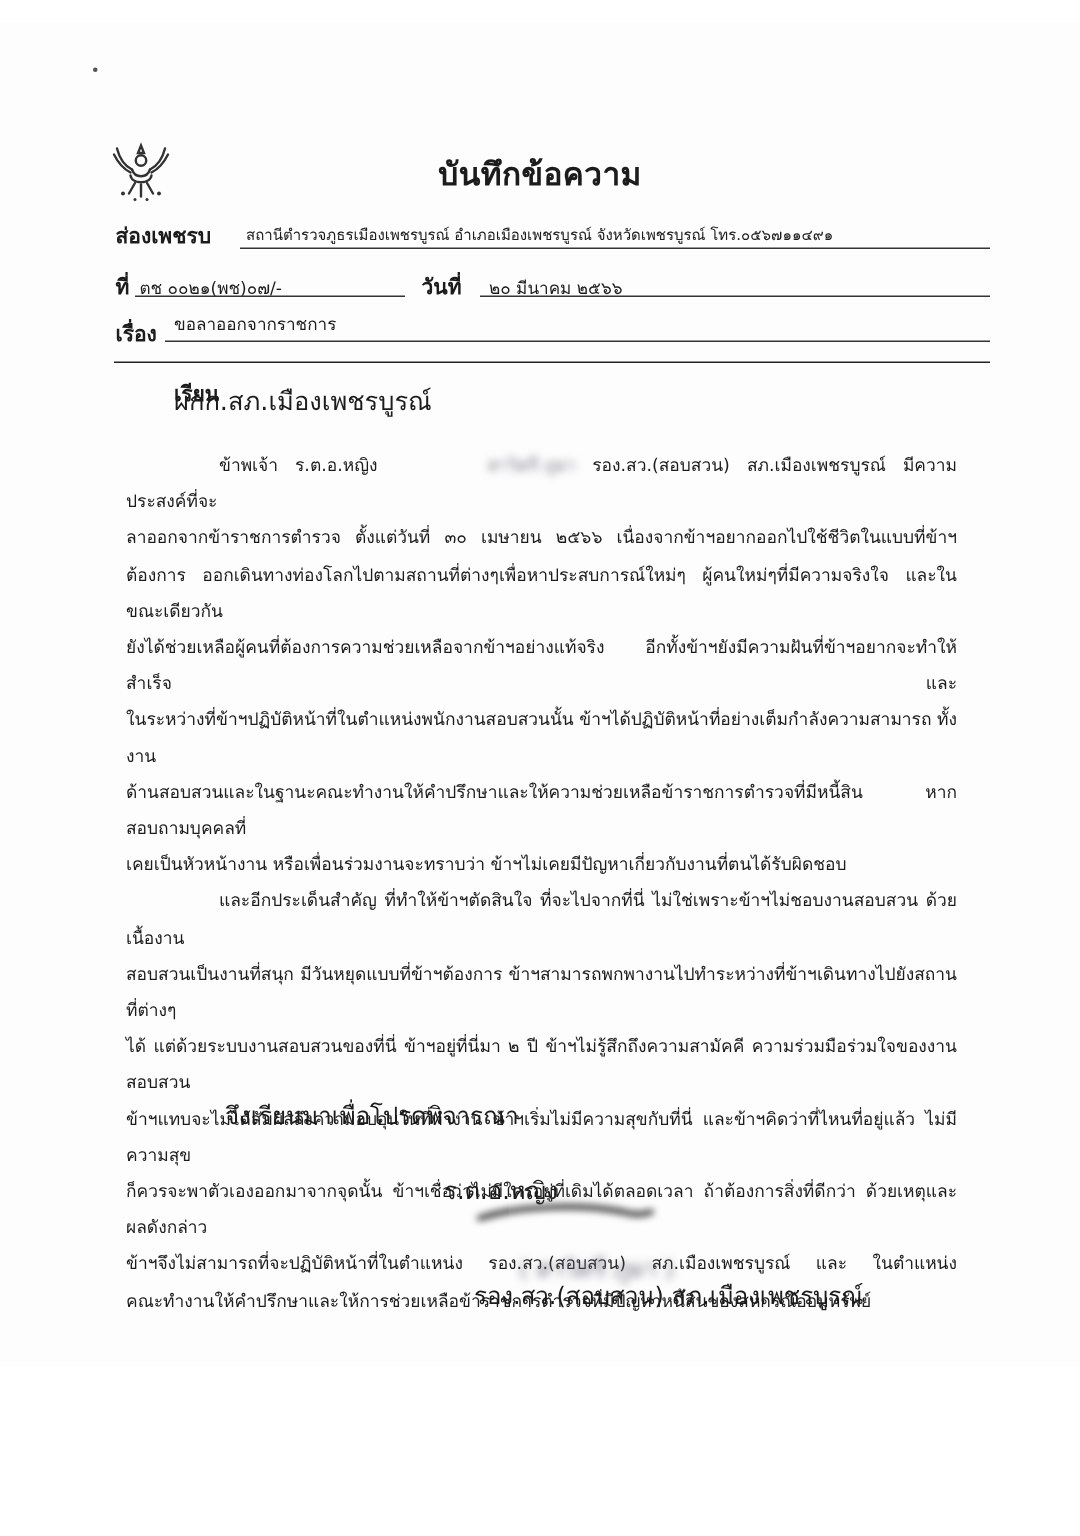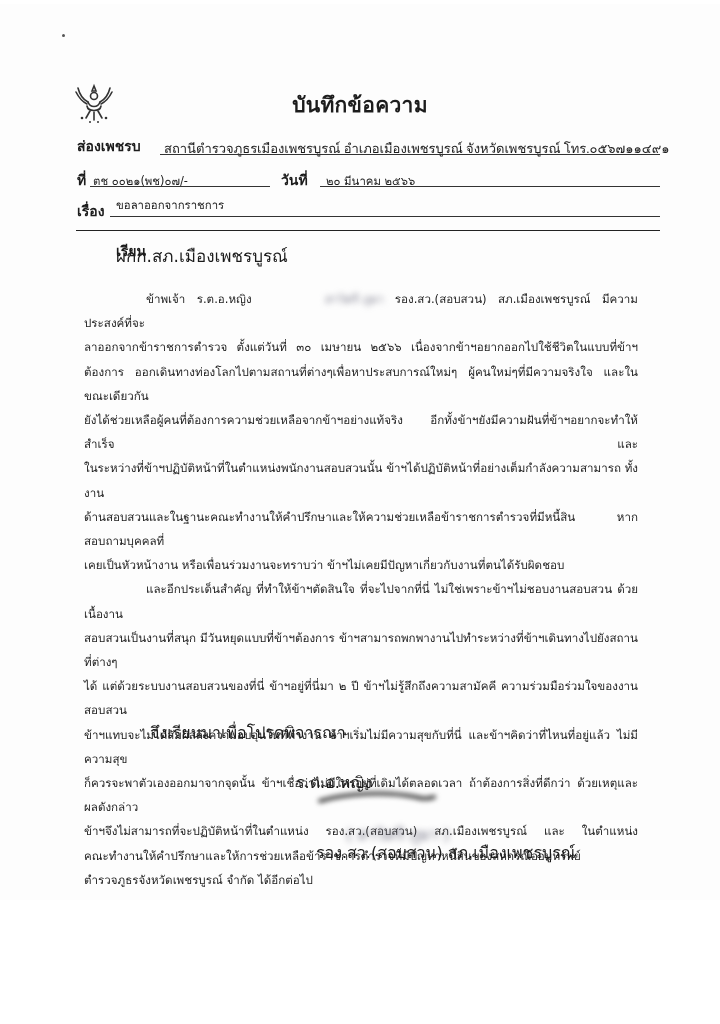--- a/index.html
+++ b/index.html
@@ -1,20 +1,20 @@
 <!DOCTYPE html>
 <html><head>
 <meta charset="utf-8">
 <style>
   html, body { margin: 0; padding: 0; }
   body {
     width: 720px; height: 1024px; background: #ffffff; position: relative; overflow: hidden;
     font-family: "DejaVu Sans", "Liberation Sans", sans-serif; color: #1c1c1c;
   }
-  .page { position: absolute; left: 0; top: 4px; width: 720px; height: 896px; background: #fdfdfd; }
+  .page { position: absolute; left: 0; top: 15px; width: 720px; height: 896px; background: #fdfdfd; }
   .emblem { position: absolute; left: 70px; top: 76px; width: 48px; height: 48px; }
   .title { position: absolute; left: 0; width: 720px; top: 84px; text-align: center;
     font-size: 21px; font-weight: bold; letter-spacing: 0.3px; }
   .row { position: absolute; font-size: 12px; white-space: nowrap; }
   .lbl { font-weight: bold; font-size: 14px; }
   .rule { position: absolute; height: 0; border-top: 1px solid #333; }
   .rule.thick { border-top: 1.6px solid #222; }
   .body { position: absolute; left: 84px; top: 283px; width: 554px; font-size: 11.6px; line-height: 24.2px; }
   .body p { margin: 0; text-align: justify; text-align-last: justify; }
   .body p.last { text-align-last: left; }
@@ -50,21 +50,21 @@
         <circle cx="20" cy="42" r="1"></circle>
         <circle cx="28" cy="42" r="1"></circle>
       </g>
   </svg>
 
   <div class="title">บันทึกข้อความ</div>
 
   <div class="row" style="left:77px; top:131px;">
     <span class="lbl">ส่องเพชรบ</span>
   </div>
-  <div class="row" style="left:164px; top:134px; font-size:13px;font-family:Liberation Serif, serif;">สถานีตำรวจภูธรเมืองเพชรบูรณ์ อำเภอเมืองเพชรบูรณ์ จังหวัดเพชรบูรณ์  โทร.๐๕๖๗๑๑๔๙๑</div>
+  <div class="row" style="left:164px; top:134px; font-size:10px;">สถานีตำรวจภูธรเมืองเพชรบูรณ์ อำเภอเมืองเพชรบูรณ์ จังหวัดเพชรบูรณ์  โทร.๐๕๖๗๑๑๔๙๑</div>
   <div class="rule" style="left:160px; top:150px; width:500px;"></div>
 
   <div class="row" style="left:77px; top:165px;"><span class="lbl">ที่</span></div>
   <div class="row" style="left:93px; top:168px; font-size:11.4px;">ตช ๐๐๒๑(พช)๐๗/-</div>
   <div class="rule" style="left:90px; top:182px; width:180px;"></div>
   <div class="row" style="left:281px; top:165px;"><span class="lbl">วันที่</span></div>
   <div class="row" style="left:326px; top:168px; font-size:11.4px;">๒๐ มีนาคม ๒๕๖๖</div>
   <div class="rule" style="left:320px; top:182px; width:340px;"></div>
 
   <div class="row" style="left:77px; top:196px;"><span class="lbl">เรื่อง</span></div>
@@ -86,21 +86,20 @@
     <p>ด้านสอบสวนและในฐานะคณะทำงานให้คำปรึกษาและให้ความช่วยเหลือข้าราชการตำรวจที่มีหนี้สิน หากสอบถามบุคคลที่</p>
     <p class="last">เคยเป็นหัวหน้างาน หรือเพื่อนร่วมงานจะทราบว่า ข้าฯไม่เคยมีปัญหาเกี่ยวกับงานที่ตนได้รับผิดชอบ</p>
 
     <p class="indent">และอีกประเด็นสำคัญ ที่ทำให้ข้าฯตัดสินใจ ที่จะไปจากที่นี่ ไม่ใช่เพราะข้าฯไม่ชอบงานสอบสวน ด้วยเนื้องาน</p>
     <p>สอบสวนเป็นงานที่สนุก มีวันหยุดแบบที่ข้าฯต้องการ ข้าฯสามารถพกพางานไปทำระหว่างที่ข้าฯเดินทางไปยังสถานที่ต่างๆ</p>
     <p>ได้ แต่ด้วยระบบงานสอบสวนของที่นี่ ข้าฯอยู่ที่นี่มา ๒ ปี ข้าฯไม่รู้สึกถึงความสามัคคี ความร่วมมือร่วมใจของงานสอบสวน</p>
     <p>ข้าฯแทบจะไม่ได้สัมผัสถึงความอบอุ่นในที่ทำงาน ข้าฯเริ่มไม่มีความสุขกับที่นี่ และข้าฯคิดว่าที่ไหนที่อยู่แล้ว ไม่มีความสุข</p>
     <p>ก็ควรจะพาตัวเองออกมาจากจุดนั้น ข้าฯเชื่อว่าไม่มีใครอยู่ที่เดิมได้ตลอดเวลา ถ้าต้องการสิ่งที่ดีกว่า ด้วยเหตุและผลดังกล่าว</p>
     <p>ข้าฯจึงไม่สามารถที่จะปฏิบัติหน้าที่ในตำแหน่ง รอง.สว.(สอบสวน) สภ.เมืองเพชรบูรณ์ และ ในตำแหน่ง</p>
     <p>คณะทำงานให้คำปรึกษาและให้การช่วยเหลือข้าราชการตำรวจที่มีปัญหาหนี้สินของสหกรณ์ออมทรัพย์</p>
-    <p class="last">ตำรวจภูธรจังหวัดเพชรบูรณ์ จำกัด ได้อีกต่อไป</p>
   </div>
 
   <div class="sig-block" style="left:116px; top:716px;">จึงเรียนมาเพื่อโปรดพิจารณา</div>
 
   <div class="sig-block" style="left:262px; top:766px;">ร.ต.อ.หญิง</div>
   <svg class="sig-scribble" viewBox="0 0 120 18">
     <path d="M4 12 C30 4 70 2 100 8 C106 10 112 10 118 8" stroke="#444" stroke-width="4" fill="none" stroke-linecap="round"></path>
   </svg>
   <div class="sig-block" style="left:312px; top:818px;"><span class="blur">( สาวิตรี ภูผา )</span></div>
   <div class="sig-block" style="left:282px; top:836px;">รอง.สว.(สอบสวน) สภ.เมืองเพชรบูรณ์</div>

